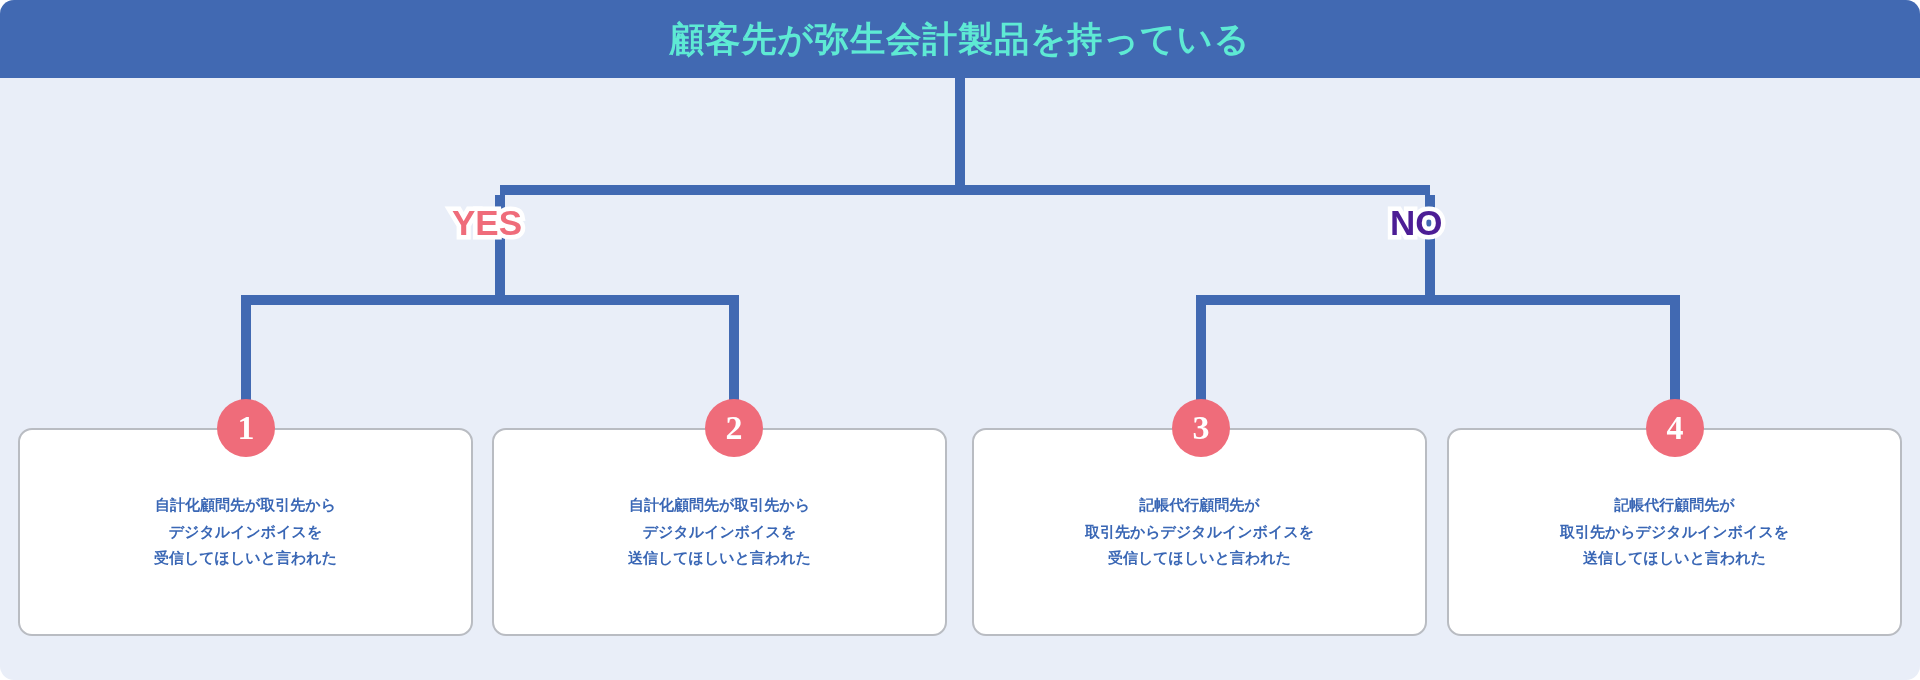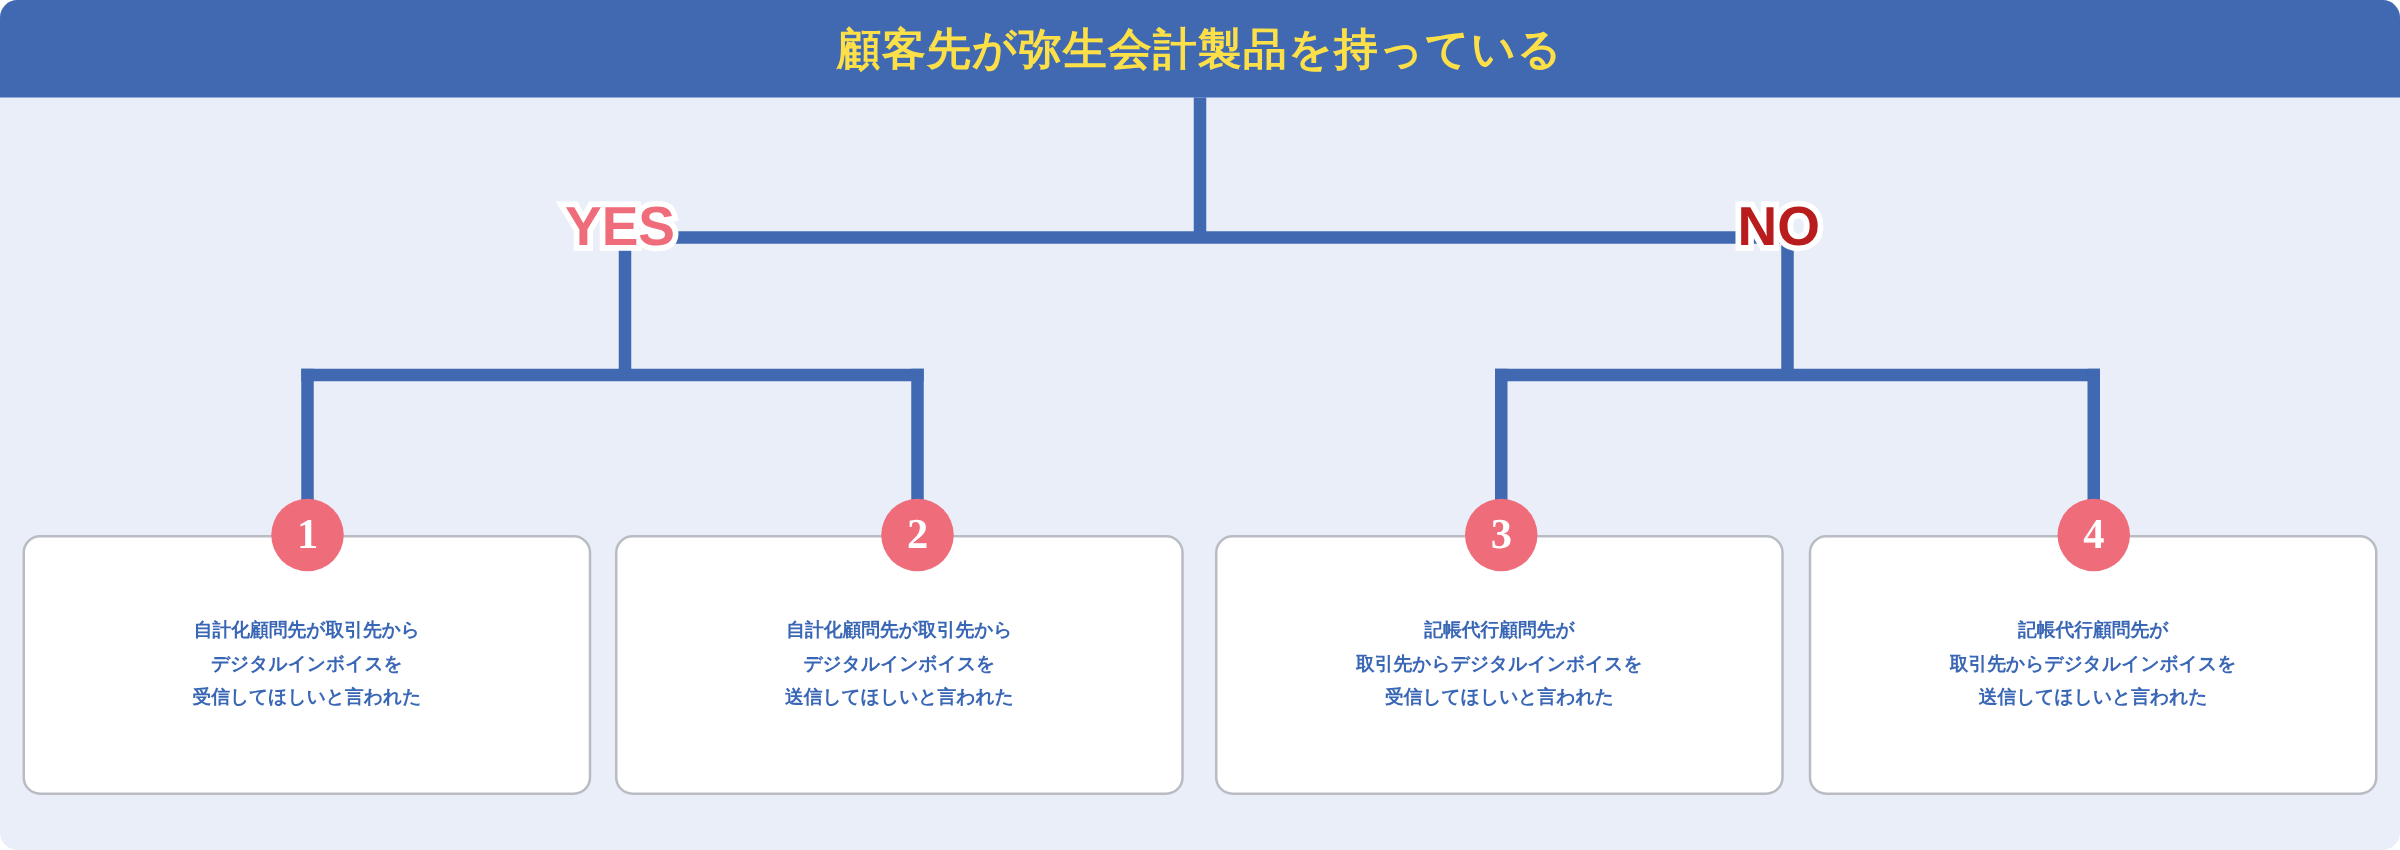--- a/index.html
+++ b/index.html
@@ -25,46 +25,47 @@
     left: 0;
     top: 0;
     width: 1920px;
     height: 78px;
     background: #4169b2;
     display: flex;
     align-items: center;
     justify-content: center;
   }
   .header-title {
-    color: #fde047;
+    color: #5eead4;
     font-size: 35px;
     font-weight: bold;
     letter-spacing: 1px;
     white-space: nowrap;
   }
 
   
   .line {
     position: absolute;
     background: #4169b2;
   }
 
   
   .branch-label {
     position: absolute;
-    font-size: 44px;
+    font-size: 35px;
     font-weight: bold;
     line-height: 1;
     white-space: nowrap;
     z-index: 6;
     -webkit-text-stroke: 9px #ffffff;
     paint-order: stroke fill;
+    margin-top: 45px;
   }
   .branch-label.yes { color: #ef6c7a; }
-  .branch-label.no  { color: #b91c1c; }
+  .branch-label.no  { color: #4c1d95; }
 
   
   .card {
     position: absolute;
     background: #ffffff;
     border: 2px solid #b9bcc2;
     border-radius: 14px;
     box-sizing: border-box;
     display: flex;
     align-items: center;

